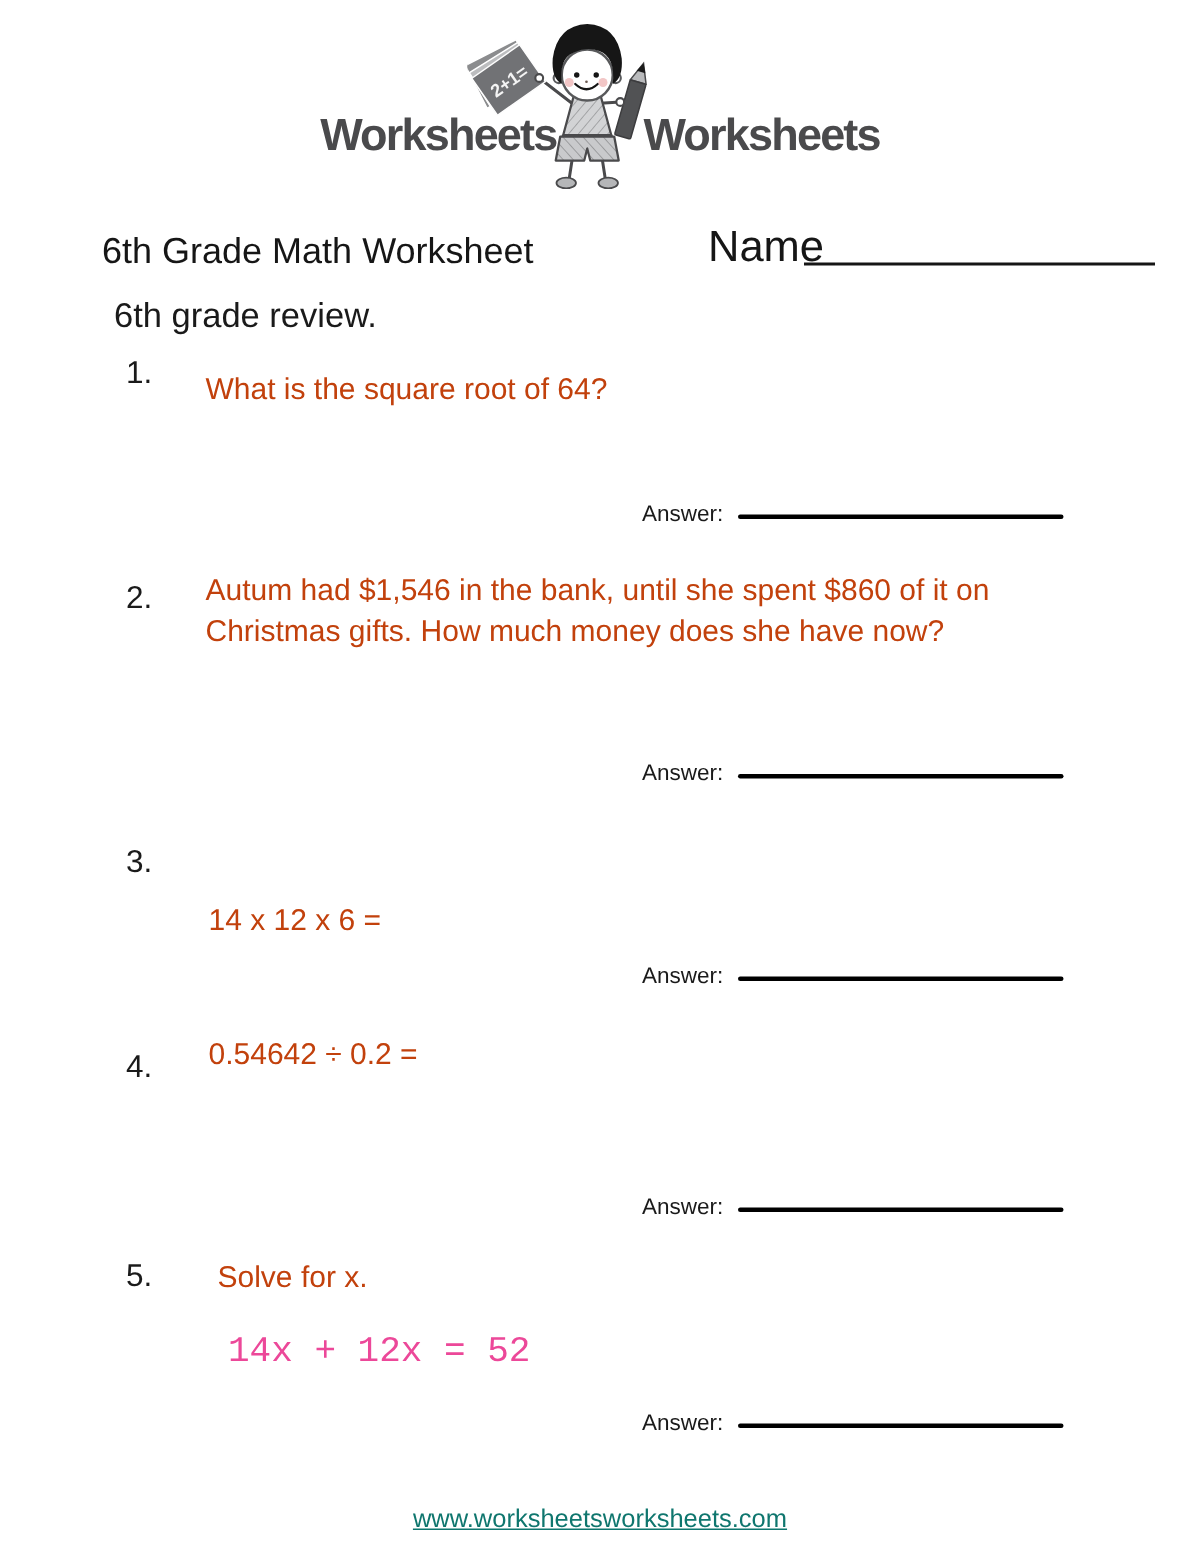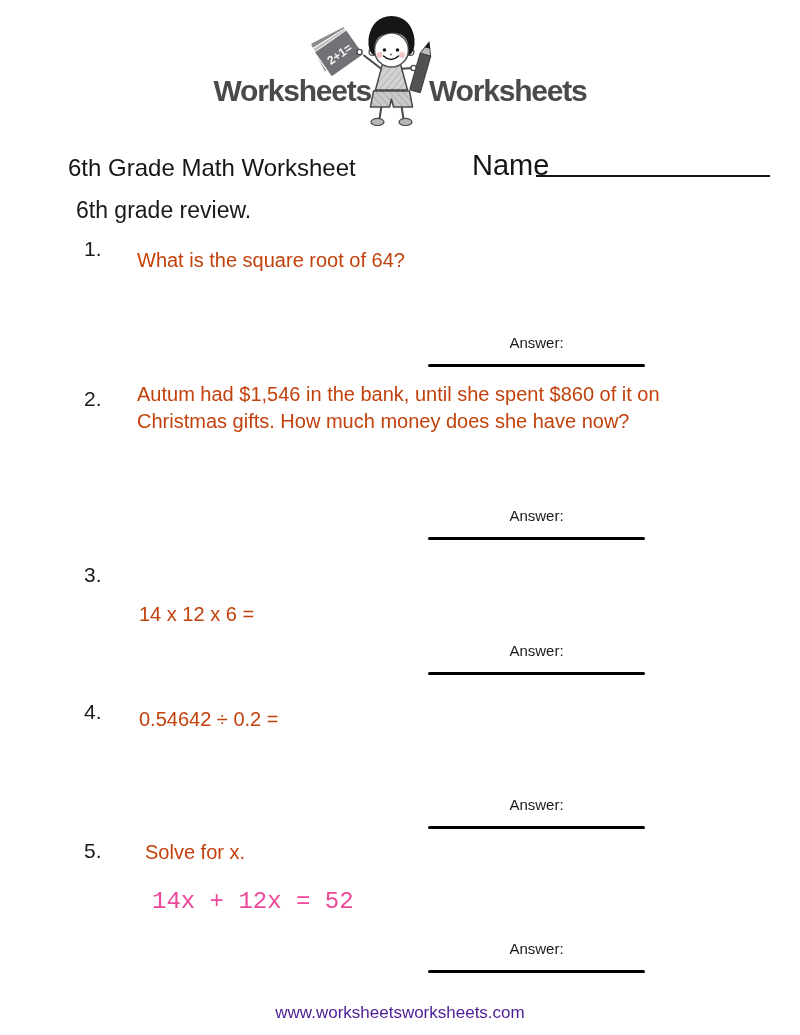--- a/index.html
+++ b/index.html
@@ -23,27 +23,27 @@
   .title { position:absolute; left:68px; top:155px; font-size:24px; line-height:1.1; color:#161616; }
   .name-label { position:absolute; left:472px; top:149px; font-size:29px; color:#161616; }
   .name-line { position:absolute; left:536px; top:175px; width:234px; height:2px; background:#161616; }
   .subtitle { position:absolute; left:76px; top:197px; font-size:23px; color:#1a1a1a; }
 
   
   .q-number { position:absolute; font-size:21px; color:#1a1a1a; line-height:1; }
   .q-text   { position:absolute; font-size:20px; color:#c2410c; line-height:27px; }
   .q-eq     { position:absolute; font-size:24px; color:#ec4899; line-height:1;font-family:Liberation Mono, monospace; }
 
-  .answer-row { position:absolute; left:428px; display:flex; align-items:center; gap:10px;flex-direction:column; }
+  .answer-row { position:absolute; left:428px; display:flex; align-items:center; gap:10px; }
   .answer-label { font-size:15px; color:#1a1a1a; line-height:1.2; }
   .answer-line { width:217px; height:3px; background:#000000; border-radius:2px; margin-top:2px; }
 
   
   .footer { position:absolute; left:0; right:0; top:1003px; text-align:center;
-            font-size:17px; color:#4c1d95; }
+            font-size:17px; color:#0f766e;text-decoration:underline; }
 </style>
 </head>
 <body>
 
 <div class="page">
 
   <div class="logo">
     <span class="logo-text">Worksheets</span>
 
     <svg class="logo-kid" width="121" height="120" viewBox="0 0 121 120" aria-hidden="true">
@@ -125,21 +125,21 @@
   </div>
 
   <div class="q-number" style="left:84px; top:564px;">3.</div>
   <div class="q-text" style="left:139px; top:569px;margin-top:32px;">14 x 12 x 6 =</div>
   <div class="answer-row" style="top:642px;">
     <span class="answer-label">Answer:</span>
     <div class="answer-line"></div>
   </div>
 
   <div class="q-number" style="left:84px; top:701px;">4.</div>
-  <div class="q-text" style="left:139px; top:706px;">0.54642 ÷ 0.2 =</div>
+  <div class="q-text" style="left:139px; top:690px;">0.54642 ÷ 0.2 =</div>
   <div class="answer-row" style="top:796px;">
     <span class="answer-label">Answer:</span>
     <div class="answer-line"></div>
   </div>
 
   <div class="q-number" style="left:84px; top:840px;">5.</div>
   <div class="q-text" style="left:145px; top:839px;">Solve for x.</div>
   <div class="q-eq" style="left:152px; top:890px;">14x + 12x = 52</div>
   <div class="answer-row" style="top:940px;">
     <span class="answer-label">Answer:</span>

